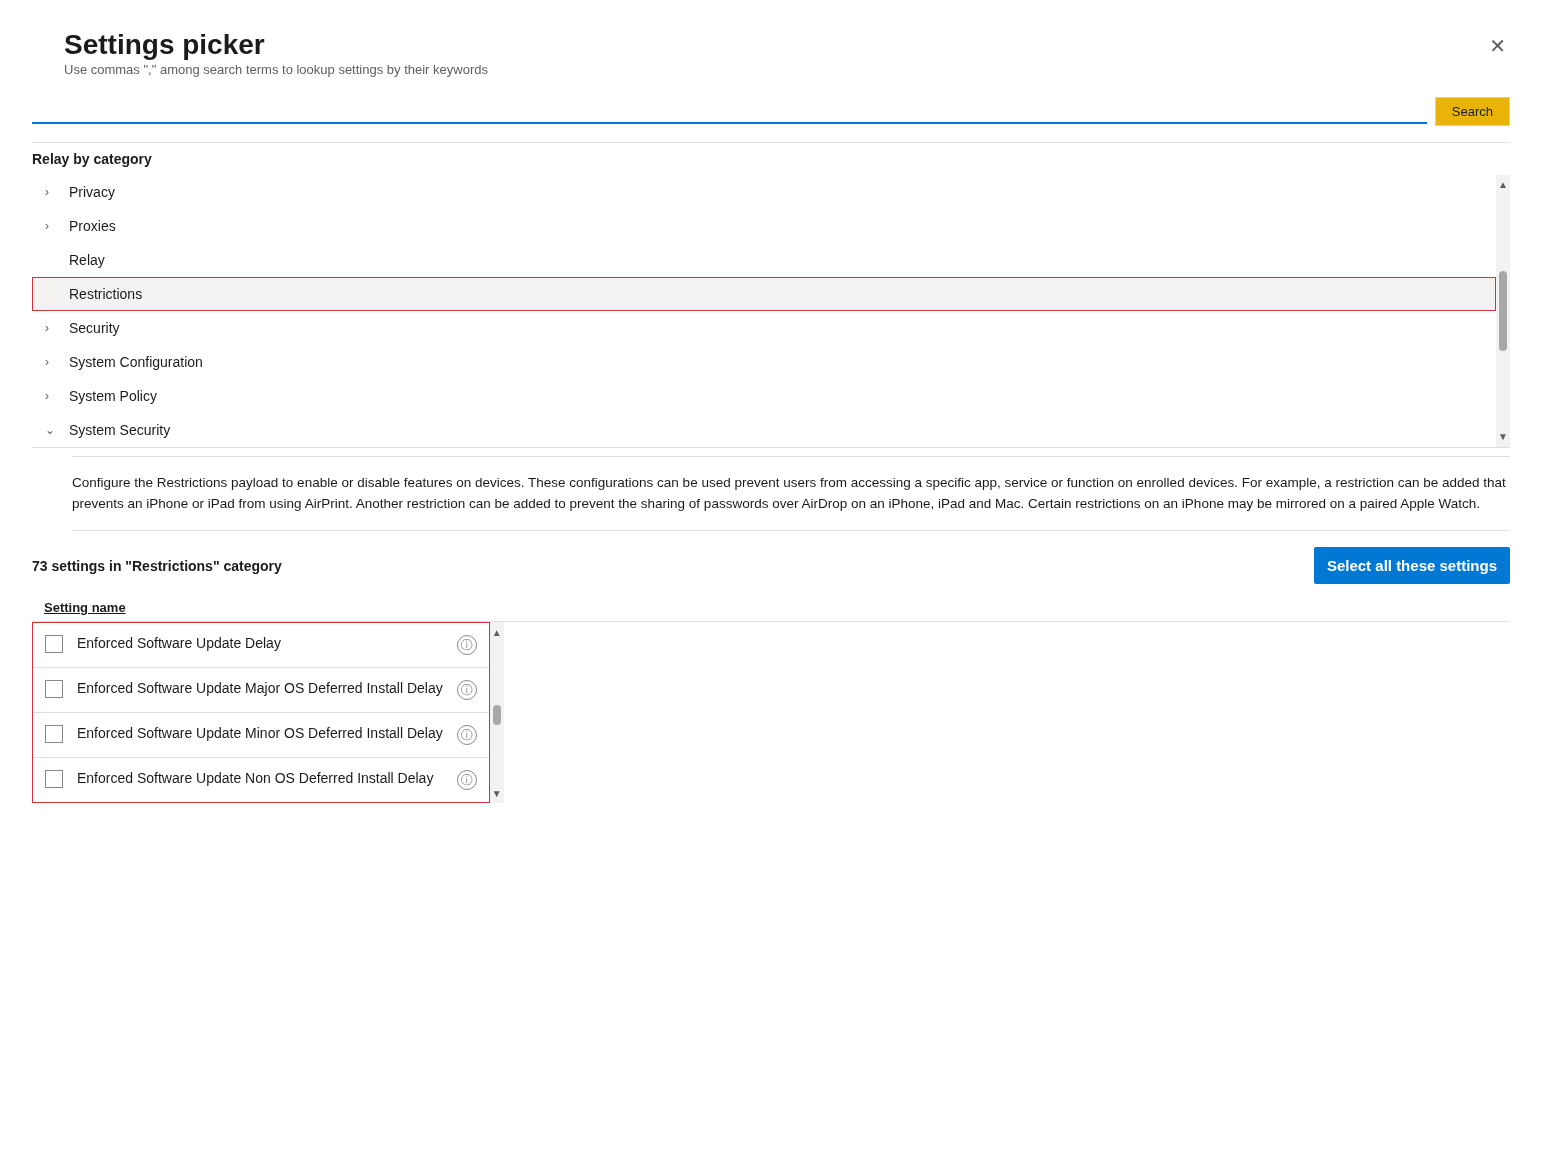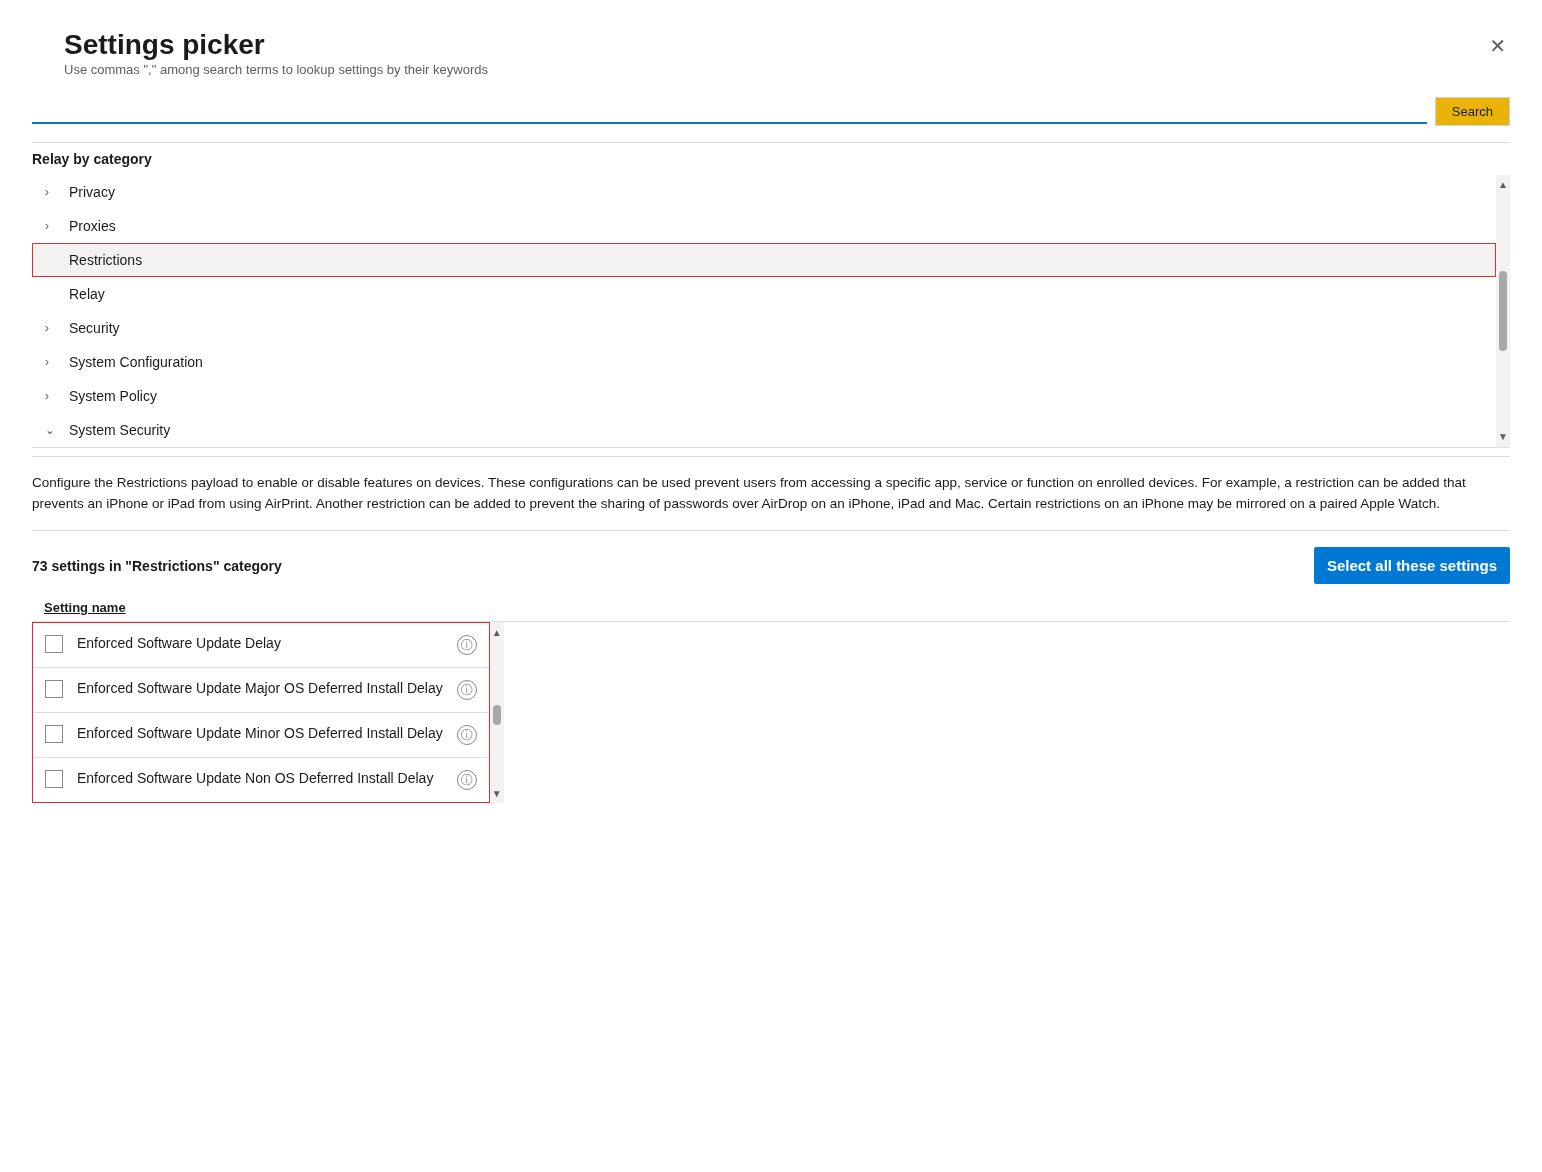--- a/index.html
+++ b/index.html
@@ -167,20 +167,21 @@
     }
 
     .description-box {
       border-top: 1px solid #e1dfdd;
       border-bottom: 1px solid #e1dfdd;
       padding: 16px 0 16px 0;
       font-size: 13.5px;
       color: #1b1b1b;
       line-height: 1.55;
       margin-bottom: 16px;
+      margin-left: 40px;
     }
 
     .settings-count-row {
       display: flex;
       align-items: center;
       justify-content: space-between;
       margin-bottom: 12px;
     }
 
     .settings-count {
@@ -293,27 +294,27 @@
     <div class="category-list">
 
     <div class="category-item">
           <span class="chevron">›</span>
           <span>Privacy</span>
         </div>
         <div class="category-item">
           <span class="chevron">›</span>
           <span>Proxies</span>
         </div>
+        <div class="category-item">
+          <span class="chevron"></span>
+          <span>Relay</span>
+        </div>
         <div class="category-item selected">
           <span class="chevron"></span>
           <span>Restrictions</span>
-        </div>
-        <div class="category-item">
-          <span class="chevron"></span>
-          <span>Relay</span>
         </div>
         <div class="category-item">
           <span class="chevron">›</span>
           <span>Security</span>
         </div>
         <div class="category-item">
           <span class="chevron">›</span>
           <span>System Configuration</span>
         </div>
         <div class="category-item">

